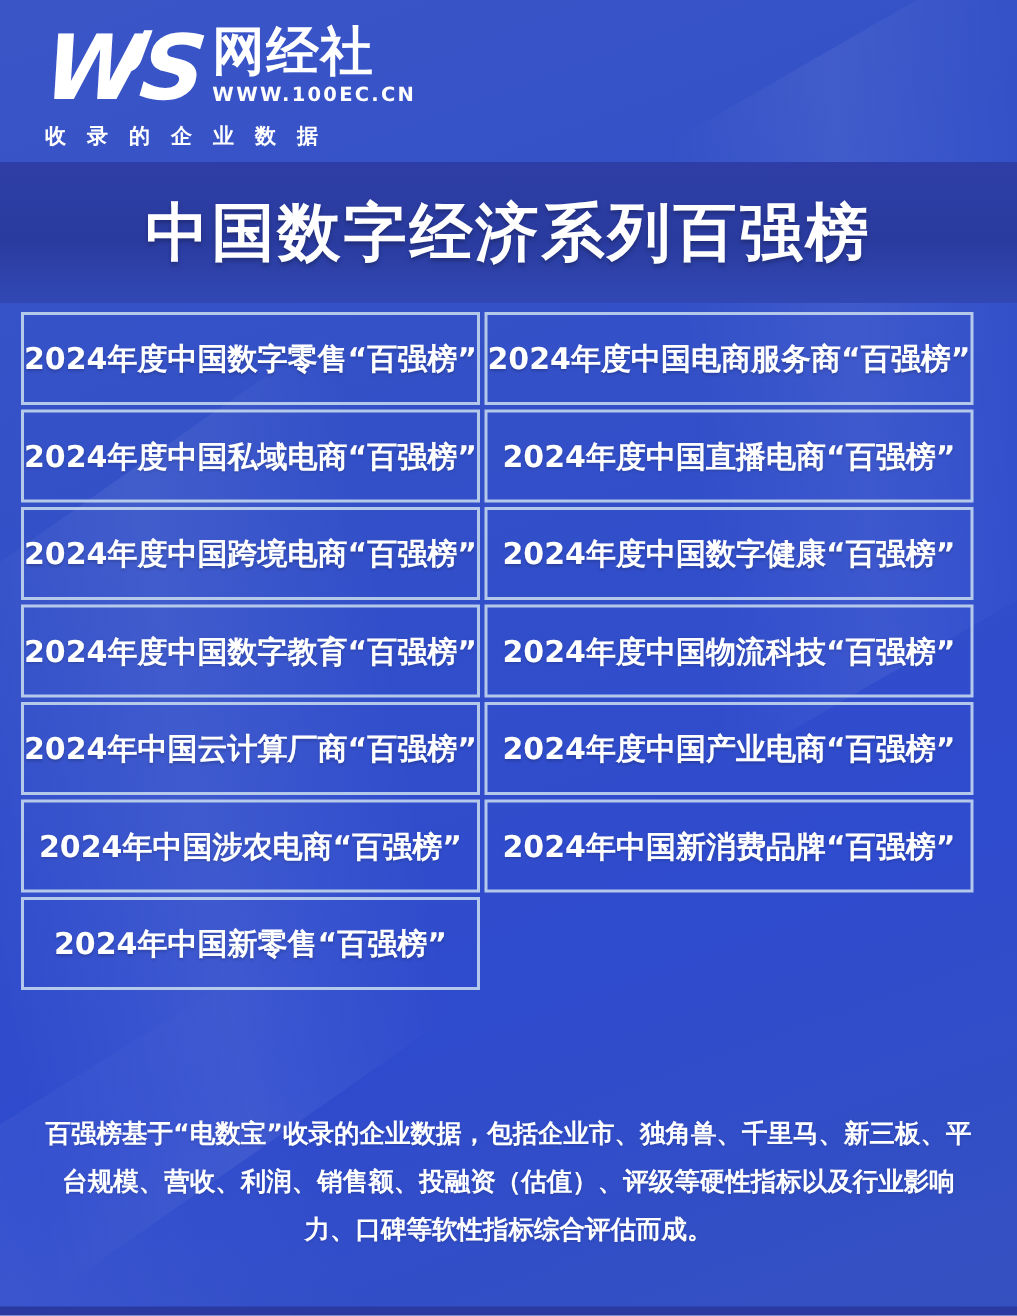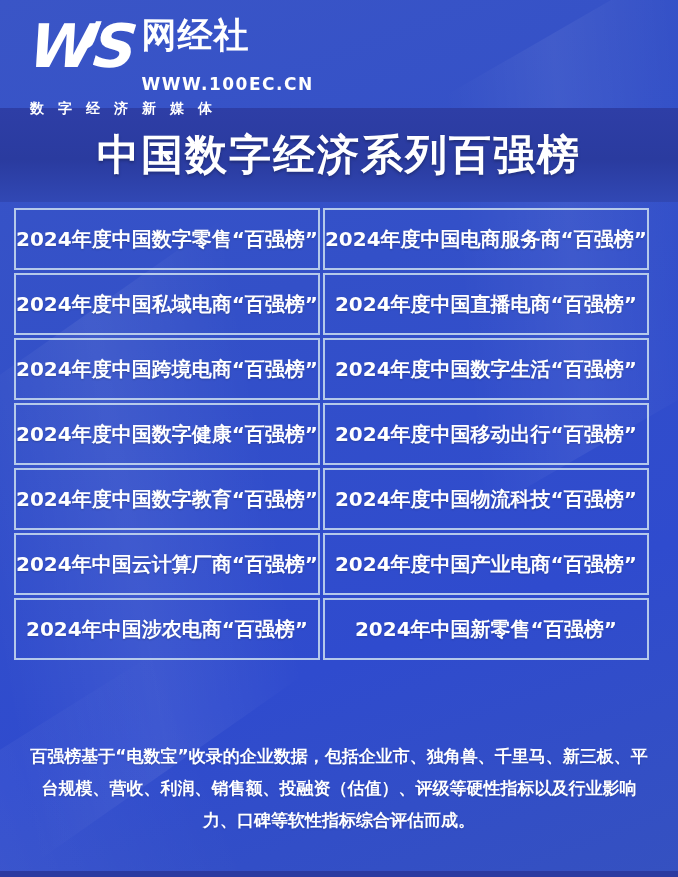--- a/index.html
+++ b/index.html
@@ -56,21 +56,21 @@
   .logo-mark .m-j {
     font-size: 30px; font-style: italic;
     transform: translateY(2px) skewX(-10deg);
     margin: 0 -4px 0 -5px;
   }
   .logo-text { margin-left: 6px; display: flex; flex-direction: column; }
   .logo-name {
     font-size: 35px; font-weight: bold; line-height: 1.1; letter-spacing: 1px;
   }
   .logo-site {
-    font-size: 17px; font-weight: bold; letter-spacing: 1.5px; margin-top: 19px;
+    font-size: 13px; font-weight: bold; letter-spacing: 1.5px; margin-top: 1px;
   }
   .logo-tagline {
     margin-top: 6px;
     font-size: 14px; font-weight: bold;
     letter-spacing: 14px;
     white-space: nowrap;
   }
   
   .banner {
     position: absolute;
@@ -143,41 +143,40 @@
       <div class="logo-mark">
         <span class="m-w">W</span>
         <span class="m-j">J</span>
         <span class="m-s">S</span>
       </div>
       <div class="logo-text">
         <span class="logo-name">网经社</span>
         <span class="logo-site">WWW.100EC.CN</span>
       </div>
     </div>
-    <div class="logo-tagline">数字经济新媒体</div>
+    <div class="logo-tagline">收录的企业数据</div>
   </div>
 
   <div class="banner">
     <span class="banner-title">中国数字经济系列百强榜</span>
   </div>
 
   <div class="rank-table">
     <div class="rank-cell">2024年度中国数字零售“百强榜”</div>
     <div class="rank-cell">2024年度中国电商服务商“百强榜”</div>
     <div class="rank-cell">2024年度中国私域电商“百强榜”</div>
     <div class="rank-cell">2024年度中国直播电商“百强榜”</div>
     <div class="rank-cell">2024年度中国跨境电商“百强榜”</div>
-    <div class="rank-cell">2024年度中国数字生活“百强榜”</div>
     <div class="rank-cell">2024年度中国数字健康“百强榜”</div>
-    <div class="rank-cell">2024年度中国移动出行“百强榜”</div>
     <div class="rank-cell">2024年度中国数字教育“百强榜”</div>
     <div class="rank-cell">2024年度中国物流科技“百强榜”</div>
     <div class="rank-cell">2024年中国云计算厂商“百强榜”</div>
     <div class="rank-cell">2024年度中国产业电商“百强榜”</div>
     <div class="rank-cell">2024年中国涉农电商“百强榜”</div>
+    <div class="rank-cell">2024年中国新消费品牌“百强榜”</div>
     <div class="rank-cell">2024年中国新零售“百强榜”</div>
   </div>
 
   <div class="footer-note">百强榜基于“电数宝”收录的企业数据，包括企业市、独角兽、千里马、新三板、平台规模、营收、利润、销售额、投融资（估值）、评级等硬性指标以及行业影响力、口碑等软性指标综合评估而成。</div>
 
   <div class="bottom-strip"></div>
 
 </div>
 
 </body></html>

